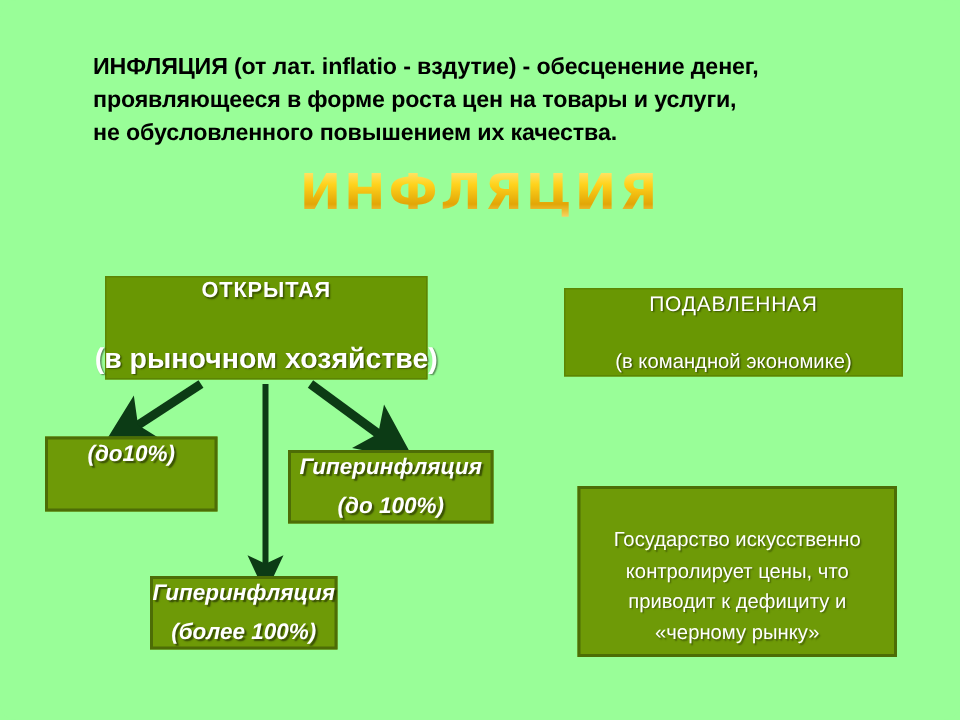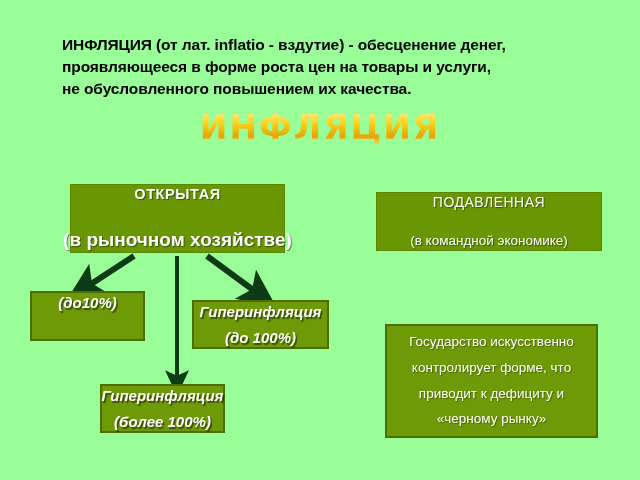--- a/index.html
+++ b/index.html
@@ -163,21 +163,21 @@
   }
 
   
   #box-explanation {
     left: 385px;
     top: 324px;
     width: 213px;
     height: 114px;
     border: 2px solid #4d6d06;
     background: #6e9a07;
-    padding: 6px 8px;
+    padding: 24px 8px;
   }
   #box-explanation .ln {
     font-size: 13.5px;
     font-weight: normal;
     line-height: 1.52;
     text-shadow: 1px 1px 1px rgba(0,0,0,0.35);
     white-space: nowrap;
   }
 
   
@@ -238,18 +238,18 @@
     <span class="ln">(до 100%)</span>
   </div>
 
   <div class="box box-sub" id="box-hyper">
     <span class="ln">Гиперинфляция</span>
     <span class="ln">(более 100%)</span>
   </div>
 
   <div class="box" id="box-explanation">
     <span class="ln">Государство искусственно</span>
-    <span class="ln">контролирует форме, что</span>
+    <span class="ln">контролирует цены, что</span>
     <span class="ln">приводит к дефициту и</span>
     <span class="ln">«черному рынку»</span>
   </div>
 
 </div>
 
 </body></html>

